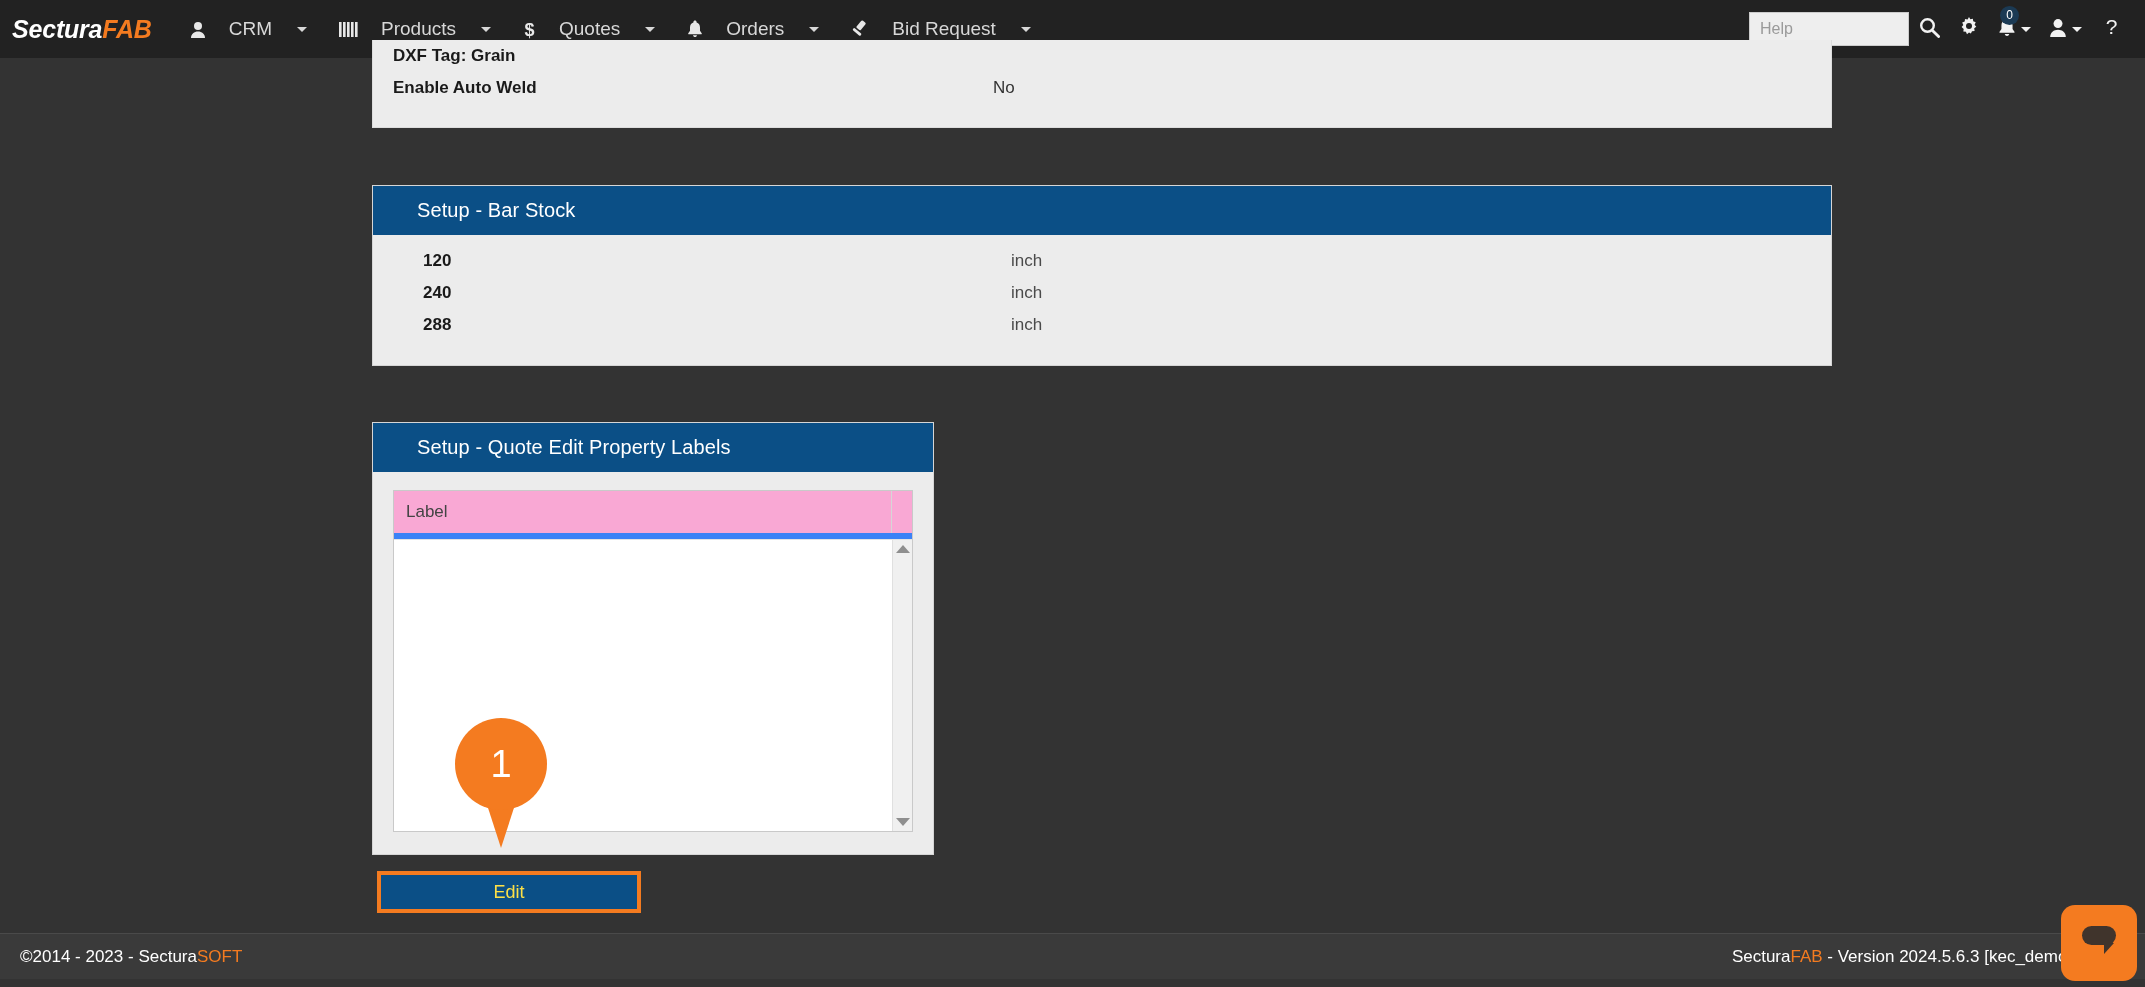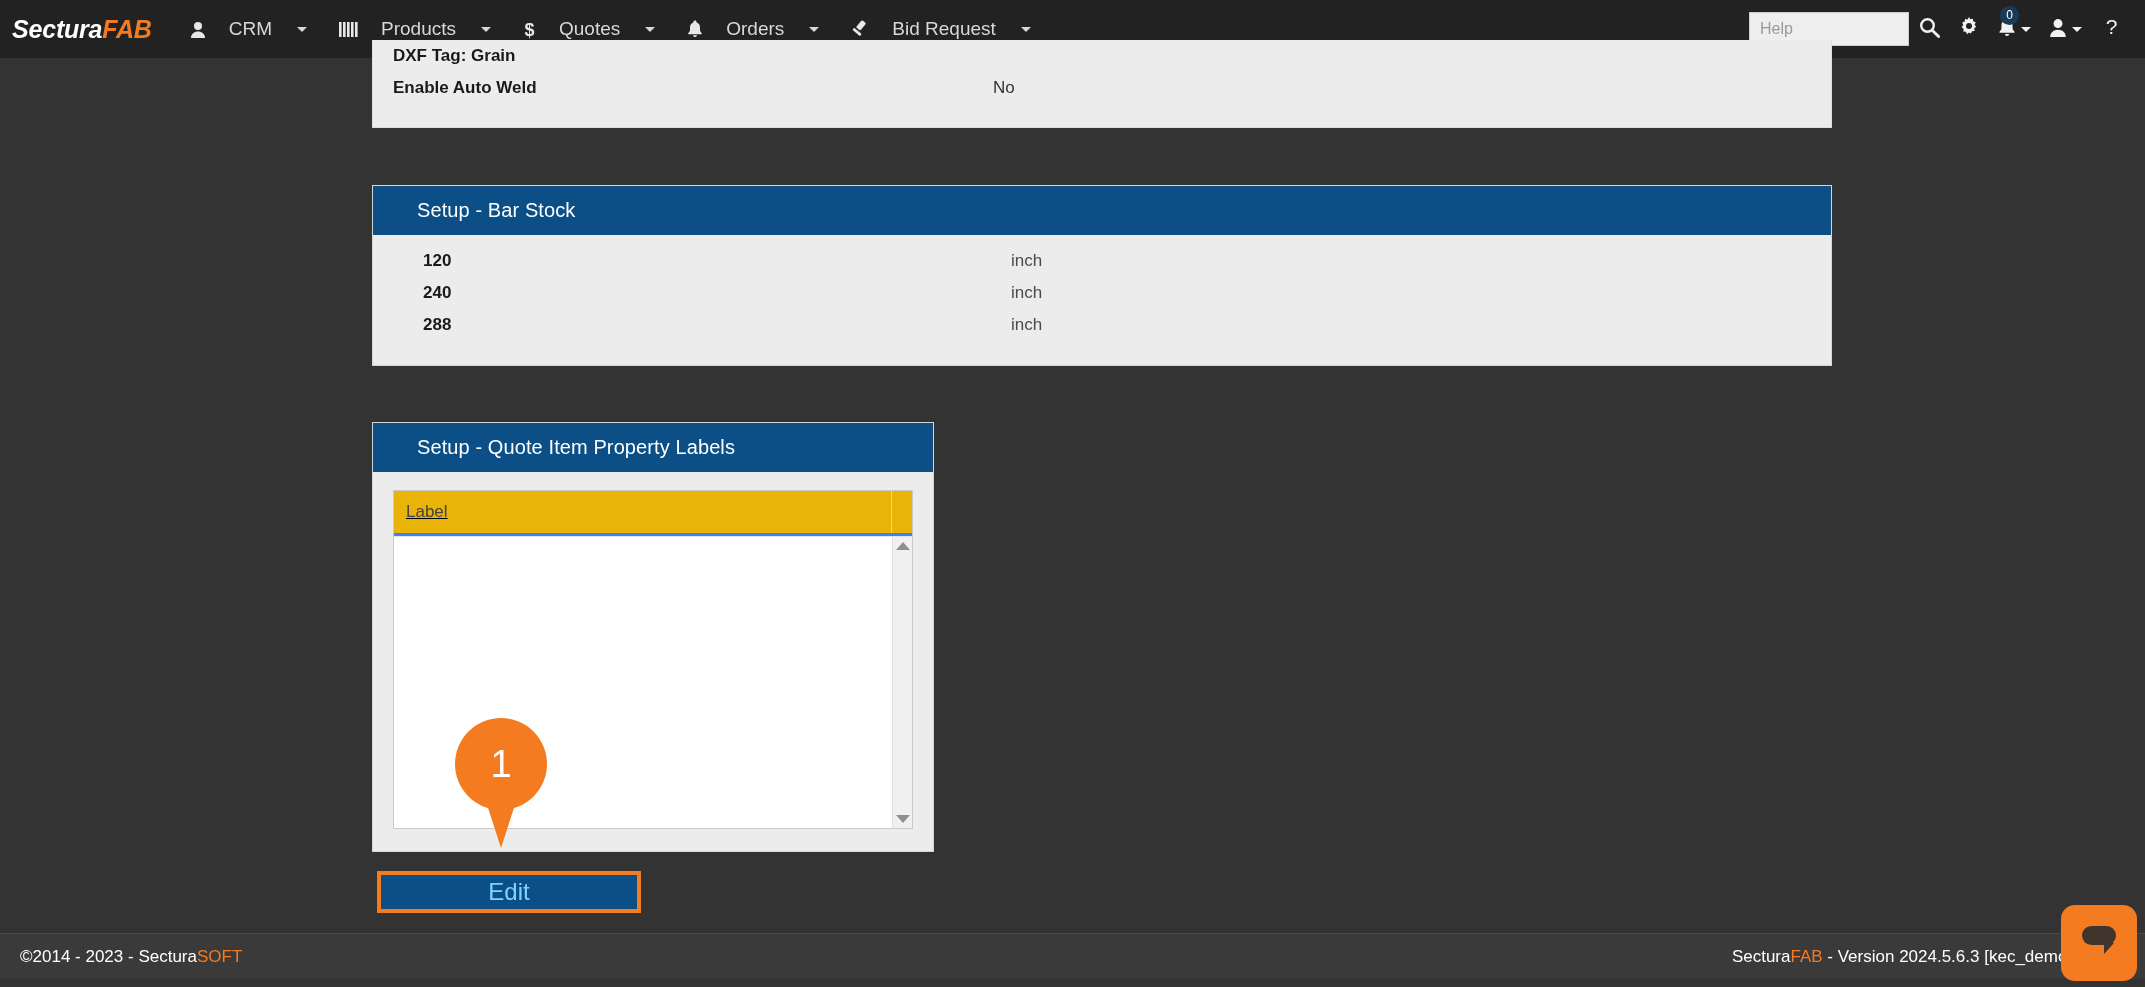--- a/index.html
+++ b/index.html
@@ -93,23 +93,22 @@
   
   #qipl-panel { left: 372px; top: 422px; width: 562px; }
   #qipl-panel .panel-header { padding-left: 44px; }
   #qipl-panel .panel-body { padding: 18px 20px 22px 20px; }
 
   .grid {
     background: #ffffff; border: 1px solid #c9c9c9;
     width: 100%;
   }
   .grid-head {
-    display: flex; background: #eab308;
-    border-bottom: 3px solid #3b82f6;
-    text-decoration: underline;
+    display: flex; background: #f9a8d4;
+    border-bottom: 6px solid #3b82f6;
   }
   .grid-head .th {
     flex: 1; padding: 11px 0 11px 12px;
     font-size: 17px; color: #444444;
     border-right: 1px solid #d6d6d6;
   }
   .grid-head .th-spacer { width: 20px; }
   .grid-body-wrap { display: flex; height: 292px; border-top: 1px solid #e4e4e4; }
   .grid-body { flex: 1; background: #ffffff; }
   .scrollbar {
@@ -129,22 +128,22 @@
   }
 
   
   .edit-wrap {
     position: absolute; left: 377px; top: 871px;
     width: 264px; height: 42px;
     border: 4px solid #f47b20; background: #f47b20;
   }
   .edit-button {
     width: 100%; height: 100%;
-    background: #0b4f86; color: #7dd3fc;
-    border: none; font-size: 24px;
+    background: #0b4f86; color: #fde047;
+    border: none; font-size: 18px;
     font-family: "Liberation Sans", sans-serif;
     cursor: pointer;
   }
 
   
   .pin {
     position: absolute; left: 455px; top: 718px;
     width: 92px; height: 130px;
     pointer-events: none;
   }
@@ -328,21 +327,21 @@
         <span class="bar-unit">inch</span>
       </div>
       <div class="bar-row">
         <span class="bar-size">288</span>
         <span class="bar-unit">inch</span>
       </div>
     </div>
   </div>
 
   <div class="panel" id="qipl-panel">
-    <div class="panel-header">Setup - Quote Item Property Labels</div>
+    <div class="panel-header">Setup - Quote Edit Property Labels</div>
     <div class="panel-body">
       <div class="grid">
         <div class="grid-head">
           <div class="th">Label</div>
           <div class="th-spacer"></div>
         </div>
         <div class="grid-body-wrap">
           <div class="grid-body"></div>
           <div class="scrollbar">
             <span class="sb-arrow sb-up"></span>

